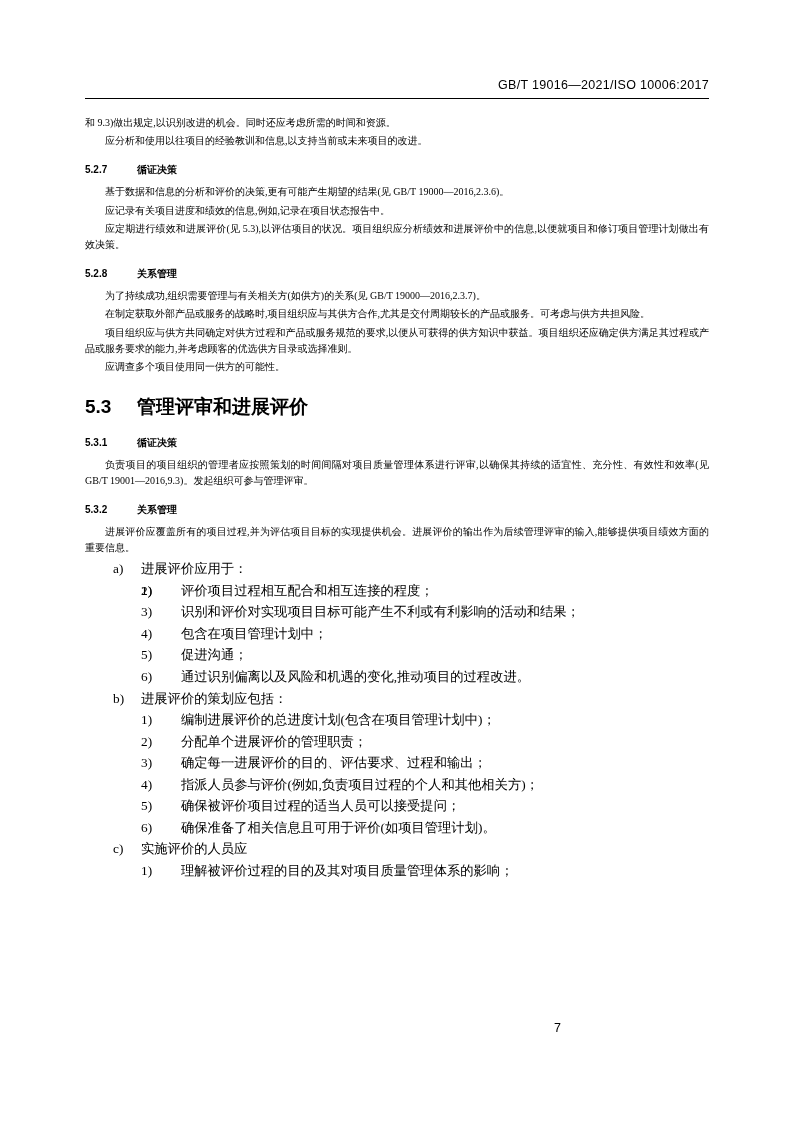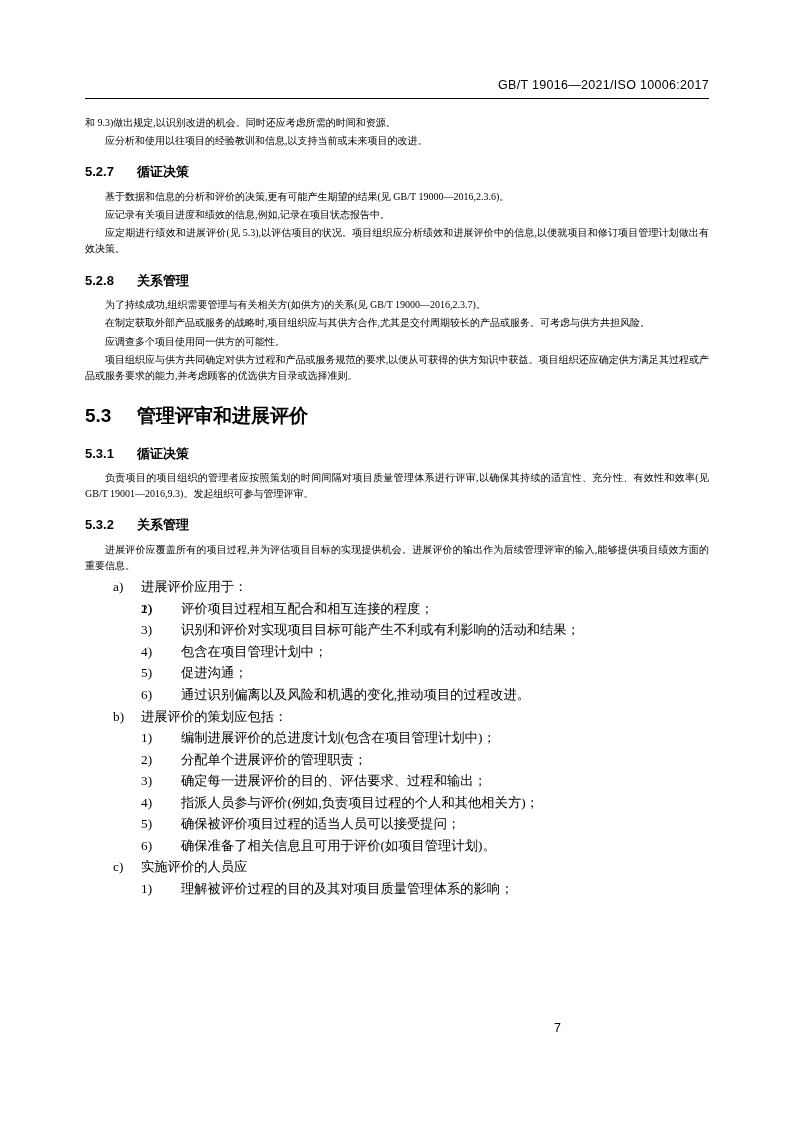--- a/index.html
+++ b/index.html
@@ -50,21 +50,21 @@
     text-justify: inter-ideograph;
   }
   p.indent {
     text-indent: 2em;
   }
   p.noindent {
     text-indent: 0;
   }
   h3.clause {
     font-family: "Liberation Sans", "DejaVu Sans", sans-serif;
-    font-size: 13px;
+    font-size: 10px;
     font-weight: bold;
     margin: 13px 0 7px 0;
     line-height: 1.5;
   }
   h3.clause .num {
     display: inline-block;
     min-width: 52px;
   }
   h2.section {
     font-family: "Liberation Sans", "DejaVu Sans", sans-serif;
@@ -140,22 +140,22 @@
     </h3>
     <p class="indent">基于数据和信息的分析和评价的决策,更有可能产生期望的结果(见 GB/T 19000—2016,2.3.6)。</p>
     <p class="indent">应记录有关项目进度和绩效的信息,例如,记录在项目状态报告中。</p>
     <p class="indent">应定期进行绩效和进展评价(见 5.3),以评估项目的状况。项目组织应分析绩效和进展评价中的信息,以便就项目和修订项目管理计划做出有效决策。</p>
 
     <h3 class="clause">
       <span class="num">5.2.8</span><span>关系管理</span>
     </h3>
     <p class="indent">为了持续成功,组织需要管理与有关相关方(如供方)的关系(见 GB/T 19000—2016,2.3.7)。</p>
     <p class="indent">在制定获取外部产品或服务的战略时,项目组织应与其供方合作,尤其是交付周期较长的产品或服务。可考虑与供方共担风险。</p>
+    <p class="indent">项目组织应与供方共同确定对供方过程和产品或服务规范的要求,以便从可获得的供方知识中获益。项目组织还应确定供方满足其过程或产品或服务要求的能力,并考虑顾客的优选供方目录或选择准则。</p>
     <p class="indent">应调查多个项目使用同一供方的可能性。</p>
-    <p class="indent">项目组织应与供方共同确定对供方过程和产品或服务规范的要求,以便从可获得的供方知识中获益。项目组织还应确定供方满足其过程或产品或服务要求的能力,并考虑顾客的优选供方目录或选择准则。</p>
 
     <h2 class="section">
       <span class="num">5.3</span><span>管理评审和进展评价</span>
     </h2>
 
     <h3 class="clause">
       <span class="num">5.3.1</span><span>循证决策</span>
     </h3>
     <p class="indent">负责项目的项目组织的管理者应按照策划的时间间隔对项目质量管理体系进行评审,以确保其持续的适宜性、充分性、有效性和效率(见 GB/T 19001—2016,9.3)。发起组织可参与管理评审。</p>
 

